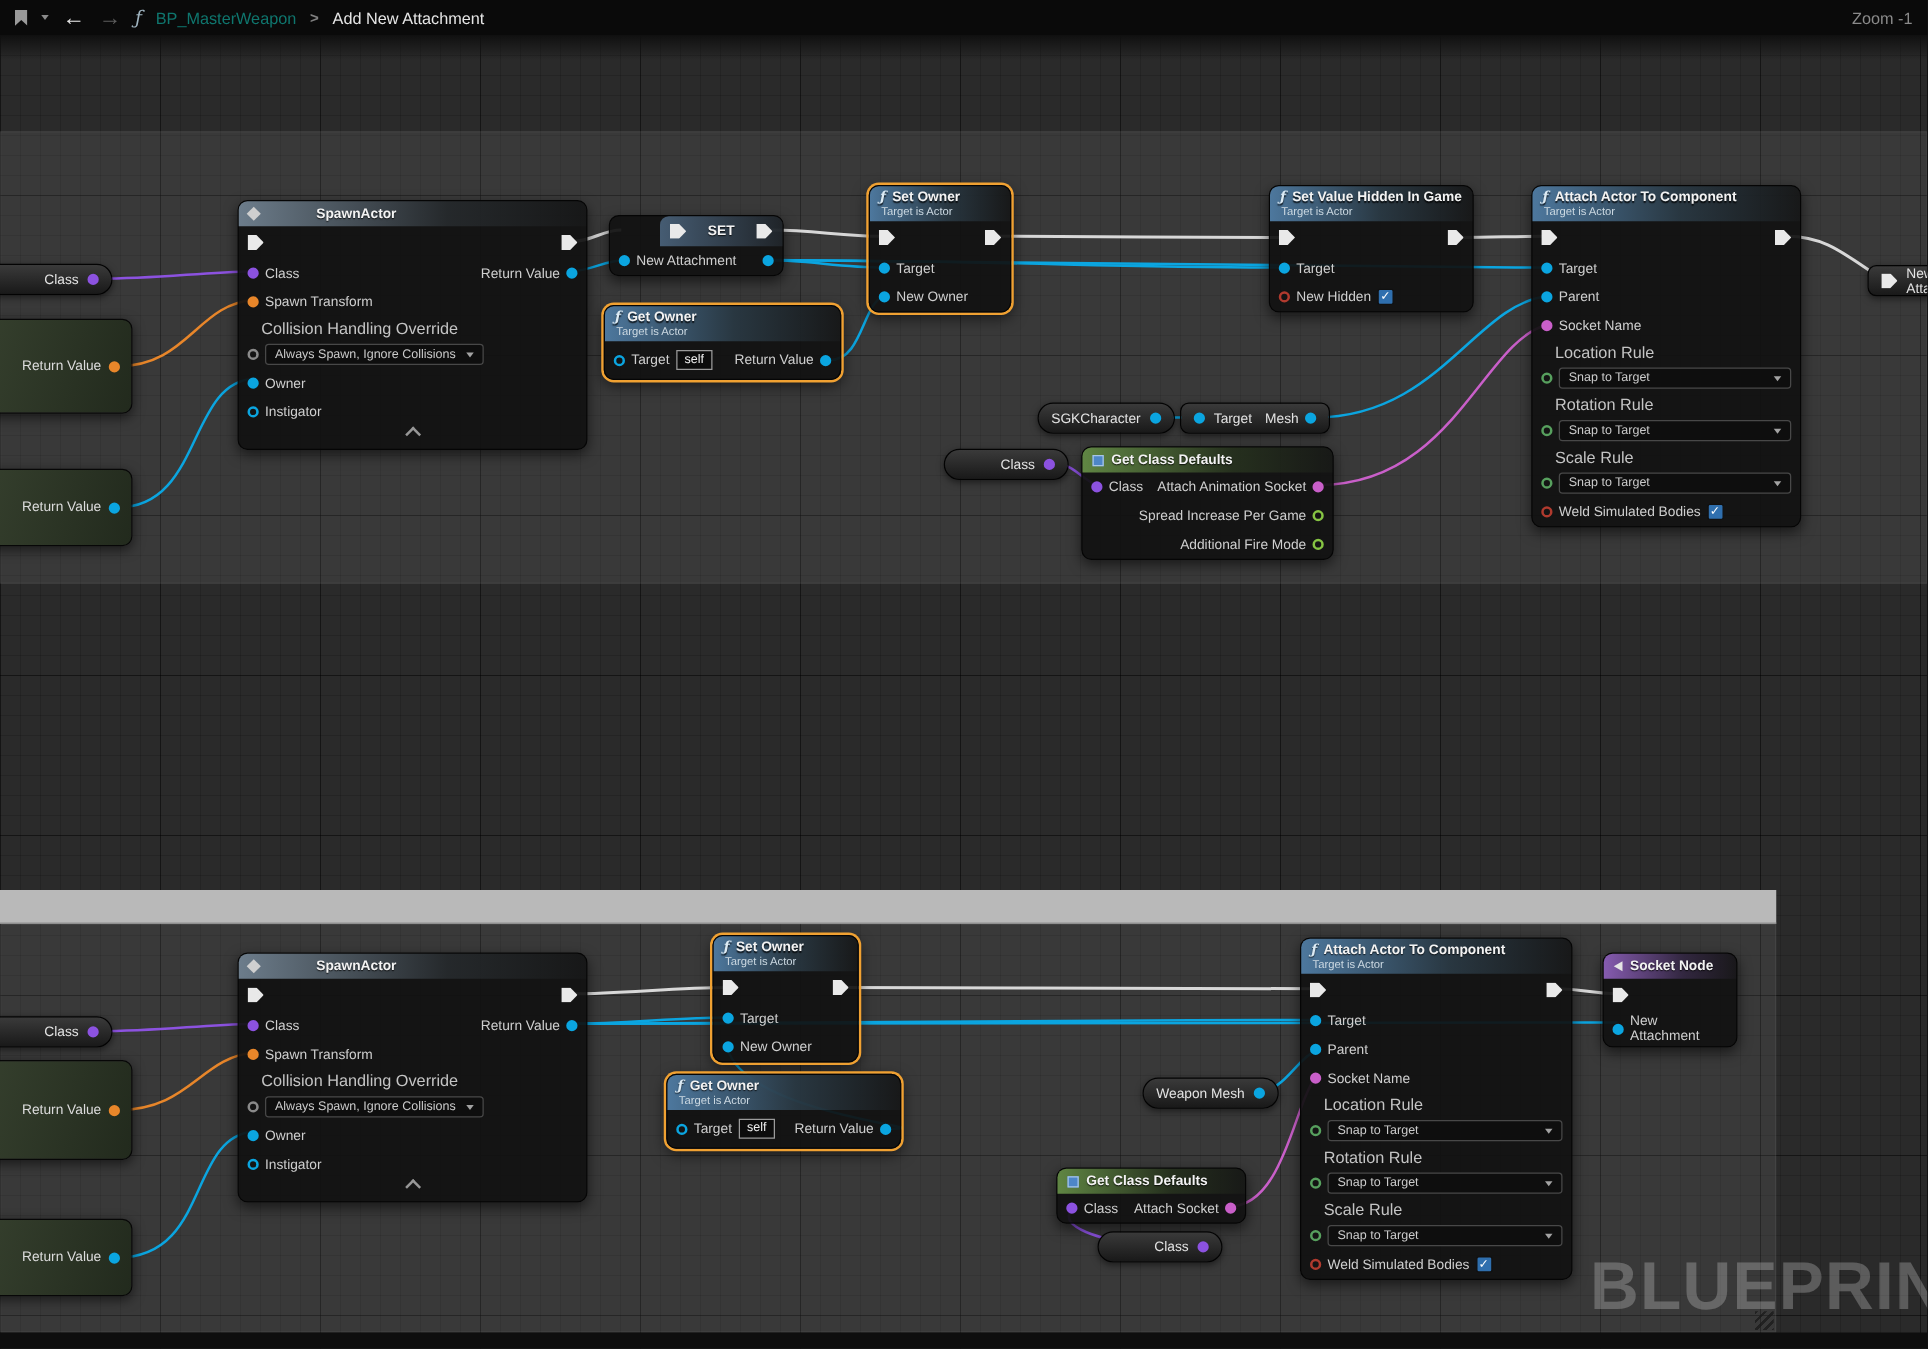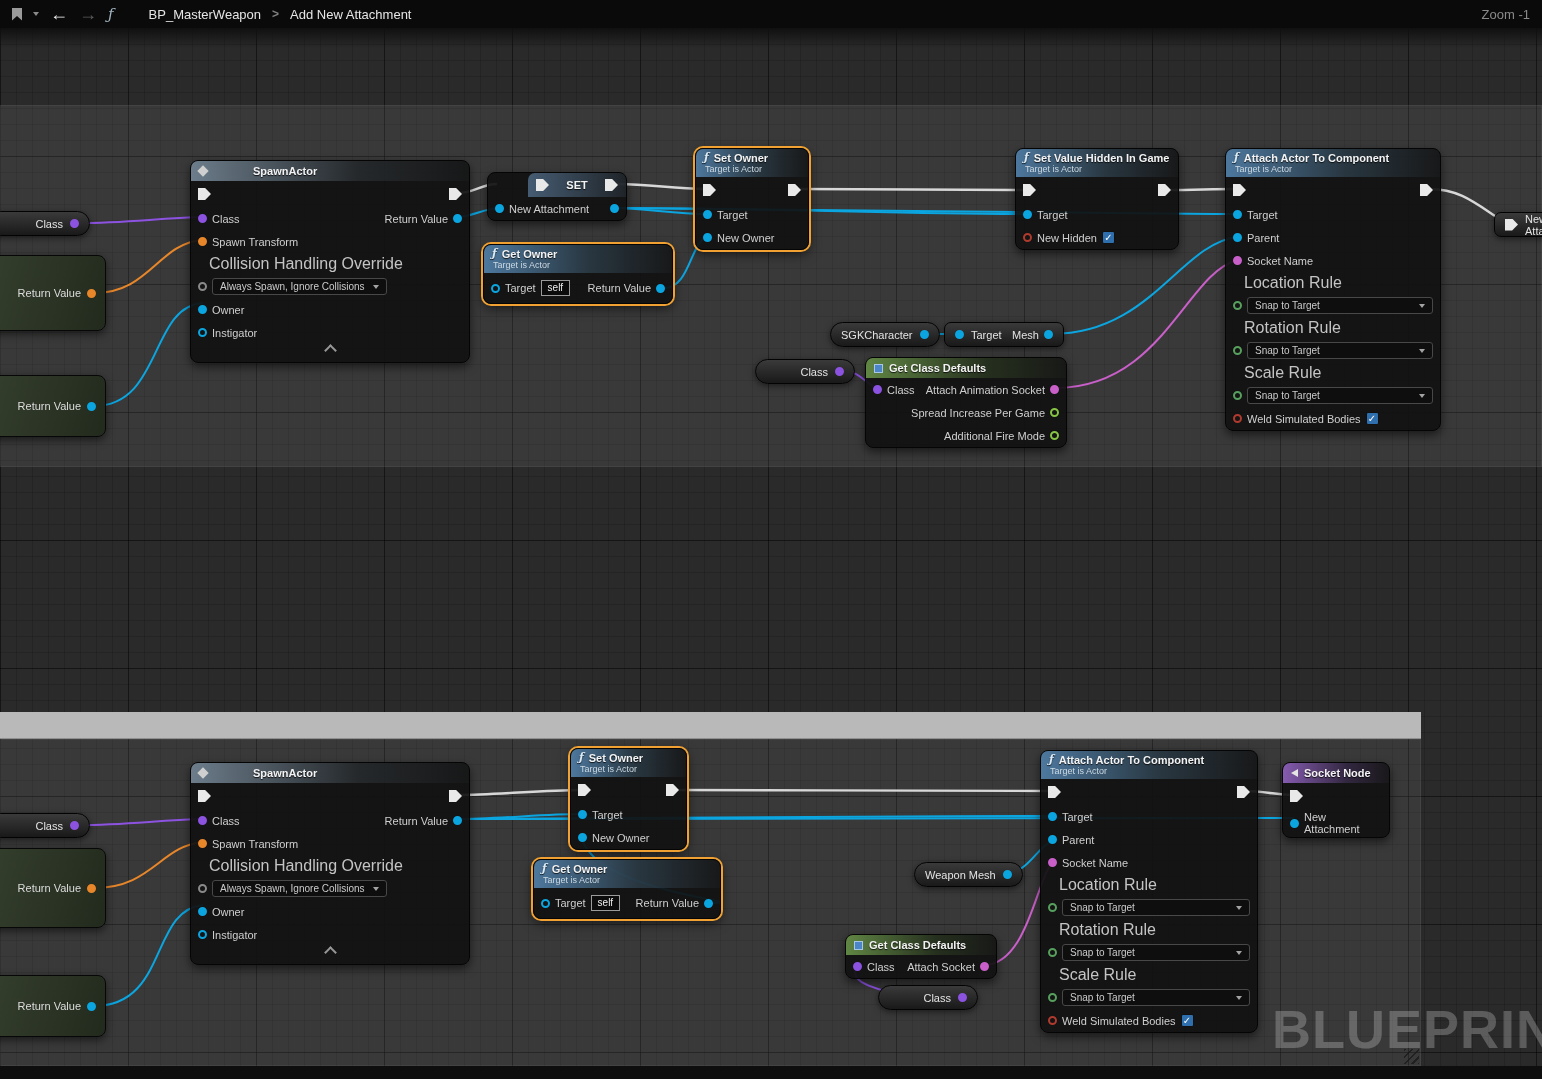--- a/index.html
+++ b/index.html
@@ -20,21 +20,21 @@
 
   
   #toolbar { position:absolute; top:0; left:0; right:0; height:28px; background:#0a0a0a;
     display:flex; align-items:center; gap:11px; padding:0 12px; z-index:50; color:#bbb; }
   .bookmark { width:10px; height:13px; background:#9a9a9a;
     -webkit-clip-path:polygon(0 0,100% 0,100% 100%,50% 65%,0 100%); clip-path:polygon(0 0,100% 0,100% 100%,50% 65%,0 100%); }
   .tri { width:0; height:0; border-left:3px solid transparent; border-right:3px solid transparent; border-top:4px solid #8a8a8a; }
   .arrow-back { color:#e9e9e9; font-size:18px; font-weight:bold; line-height:1; }
   .arrow-fwd { color:#5d5d5d; font-size:18px; font-weight:bold; line-height:1; }
   .fn-glyph { font-family:"DejaVu Serif",serif; font-style:italic; color:#9fb3bf; font-size:15px; }
-  .bc-root { color:#e5e5e5; font-size:13px;margin-left:24px; }
+  .bc-root { color:#0f766e; font-size:13px; }
   .bc-sep { color:#808080; font-size:12px; font-weight:bold; }
   .bc-cur { color:#e6e6e6; font-size:13px; }
   .zoom { margin-left:auto; color:#8a8a8a; font-size:13px; }
 
   
   .cmt-hdr { position:absolute; z-index:4; background:#b9b9b9; color:#1d1d1d; font-weight:bold;
     font-size:15px; line-height:23px; height:23px; padding:0 6px; white-space:nowrap; overflow:hidden;
     text-shadow:0 1px 0 rgba(255,255,255,.22); border-bottom:1px solid #8f8f8f; }
   .cmt-body { position:absolute; z-index:3; background:rgba(255,255,255,.075); border:1px solid rgba(255,255,255,.05); }
   .resize { position:absolute; z-index:6; width:15px; height:15px;
@@ -60,21 +60,21 @@
   .g-set   { background:linear-gradient(90deg, rgba(75,100,125,.9), rgba(45,55,65,.45)); }
   .g-pure  { background:linear-gradient(90deg, rgba(100,140,70,.95), rgba(55,75,40,.5) 60%, rgba(35,40,32,.25)); }
   .g-ret   { background:linear-gradient(90deg, rgba(140,95,185,.95), rgba(75,55,100,.55) 60%, rgba(40,35,45,.25)); }
   .hdr-fnic { font-family:"DejaVu Serif",serif; font-style:italic; font-weight:bold; font-size:11px; color:#dcebf5; }
   .spawn-ic { width:8px; height:8px; background:#cfcfcf; transform:rotate(45deg); }
   .pure-ic { width:9px; height:9px; background:#4d86c8; border:1px solid #a8c6e6; }
   .ret-ic { width:0; height:0; border-top:4px solid transparent; border-bottom:4px solid transparent; border-right:7px solid #e4e4e4; }
 
   .row { display:flex; align-items:center; gap:5px; padding:2px 7px; min-height:23px; font-size:11px; color:#cfcfcf; }
   .row.xrow { min-height:26px; }
-  .row.lblrow { min-height:16px; padding-left:18px; font-size:16px; color:#c4c4c4; }
+  .row.lblrow { min-height:16px; padding-left:18px; font-size:13px; color:#c4c4c4; }
   .row .r { margin-left:auto; display:flex; align-items:center; gap:5px; }
   .xpin { width:13px; height:12px; background:#e9e9e9; flex:none;
     -webkit-clip-path:polygon(0 0,55% 0,100% 50%,55% 100%,0 100%); clip-path:polygon(0 0,55% 0,100% 50%,55% 100%,0 100%); }
   .pin { width:9px; height:9px; border-radius:50%; border:2px solid var(--c,#0ba5e0); flex:none; }
   .pin.f { background:var(--c,#0ba5e0); }
   .dd { display:flex; align-items:center; gap:8px; background:#0e0e0e; border:1px solid #484848;
     border-radius:3px; padding:2px 7px; font-size:10px; color:#cbcbcb; white-space:nowrap; }
   .dd .tri { border-top-color:#a3a3a3; }
   .cb { width:13px; height:13px; background:#2f6fae; border:1px solid #101010; color:#fff;
     font-size:10px; line-height:12px; text-align:center; border-radius:2px; }

